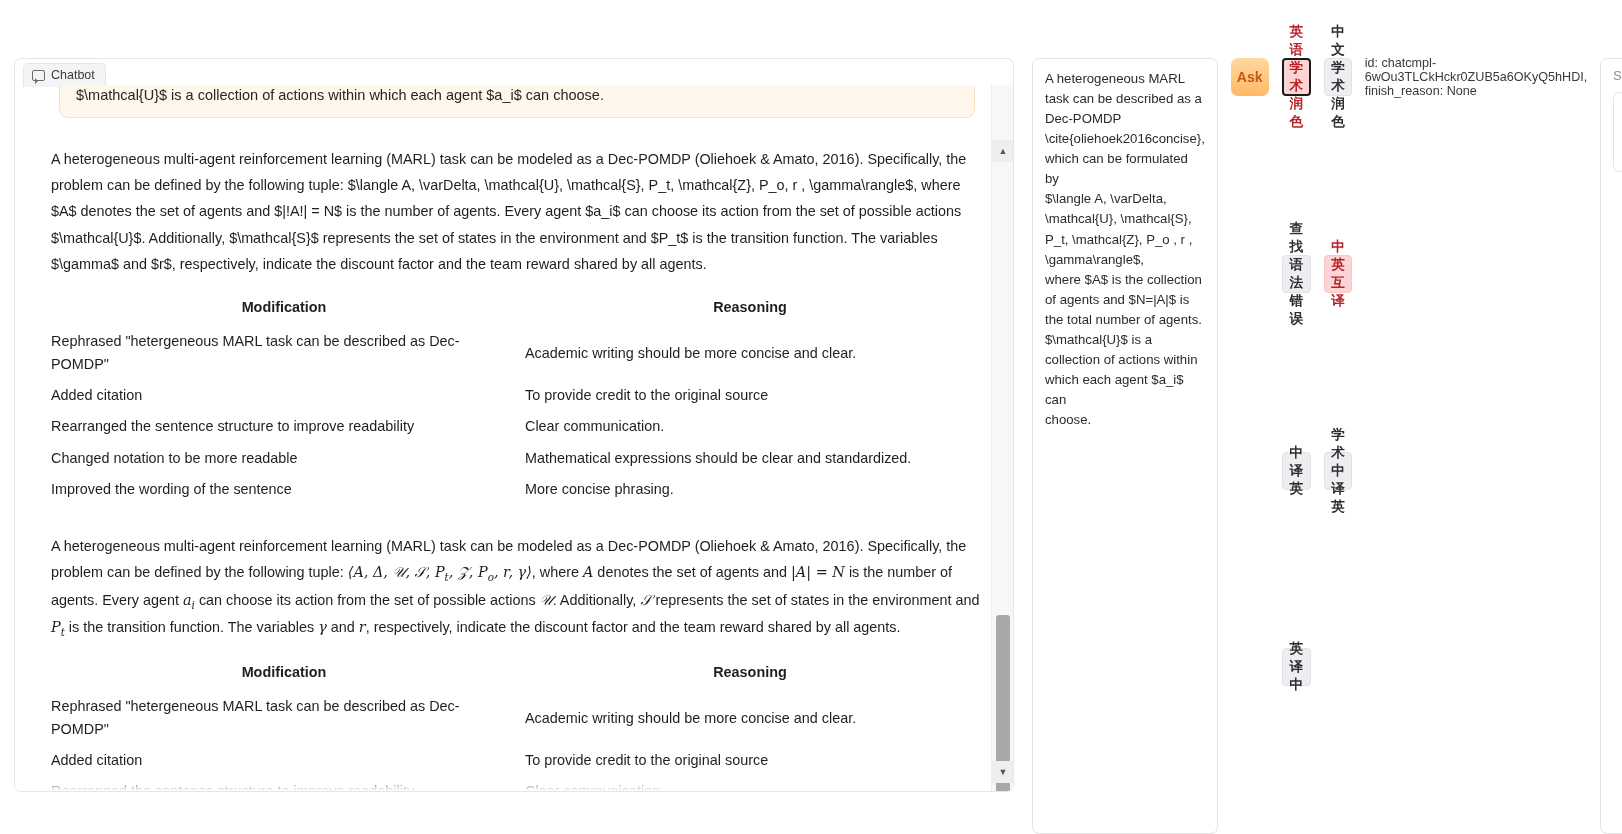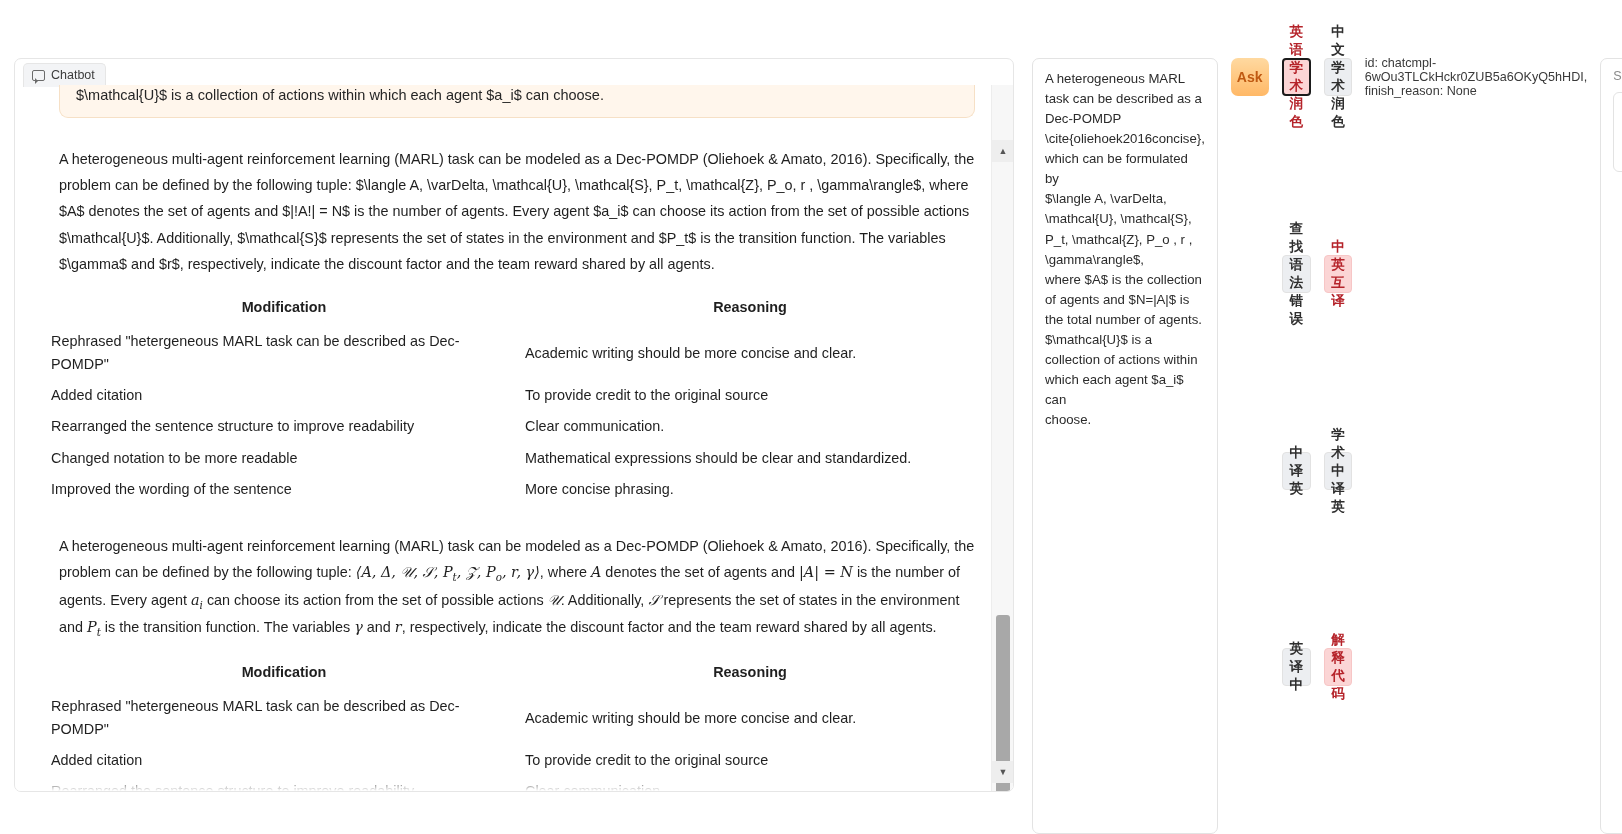--- a/index.html
+++ b/index.html
@@ -103,21 +103,21 @@
     border-radius: 0 0 9px 9px;
     padding-top: 2px;
     margin-top: -8px;
   }
   .msg-block {
     margin-top: 28px;
     font-size: 14.4px;
     color: #1f1f1f;
     line-height: 1.82;
   }
-  .msg-block p { margin: 8px; }
+  .msg-block p { margin: 0; }
   .rows-table {
     width: 100%;
     border-collapse: collapse;
     margin-top: 14px;
     font-size: 14.4px;
     color: #1f1f1f;
   }
   .rows-table th {
     font-weight: bold;
     text-align: center;
@@ -367,21 +367,20 @@
       <button class="ask-btn">Ask</button>
 
       <div class="btn-grid">
         <button class="fbtn selected">英语学术润色</button>
         <button class="fbtn">中文学术润色</button>
         <button class="fbtn">查找语法错误</button>
         <button class="fbtn pink">中英互译</button>
         <button class="fbtn">中译英</button>
         <button class="fbtn">学术中译英</button>
         <button class="fbtn">英译中</button>
-        <button class="fbtn pink">解释代码</button>
       </div>
 
       <div class="meta-line">id: chatcmpl-6wOu3TLCkHckr0ZUB5a6OKyQ5hHDI, finish_reason: None</div>
 
       <div class="sys-card">
         <div class="sys-label">System prompt</div>
         <div class="sys-input">Serve me as a writing and programming assistant.</div>
       </div>
 
       <div class="accordion">

